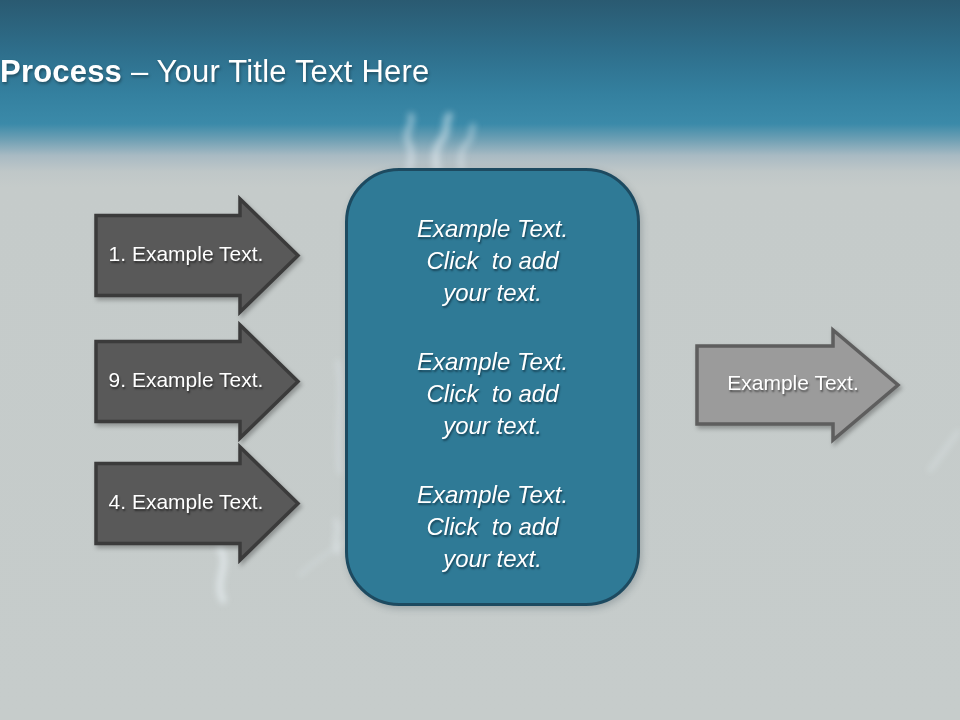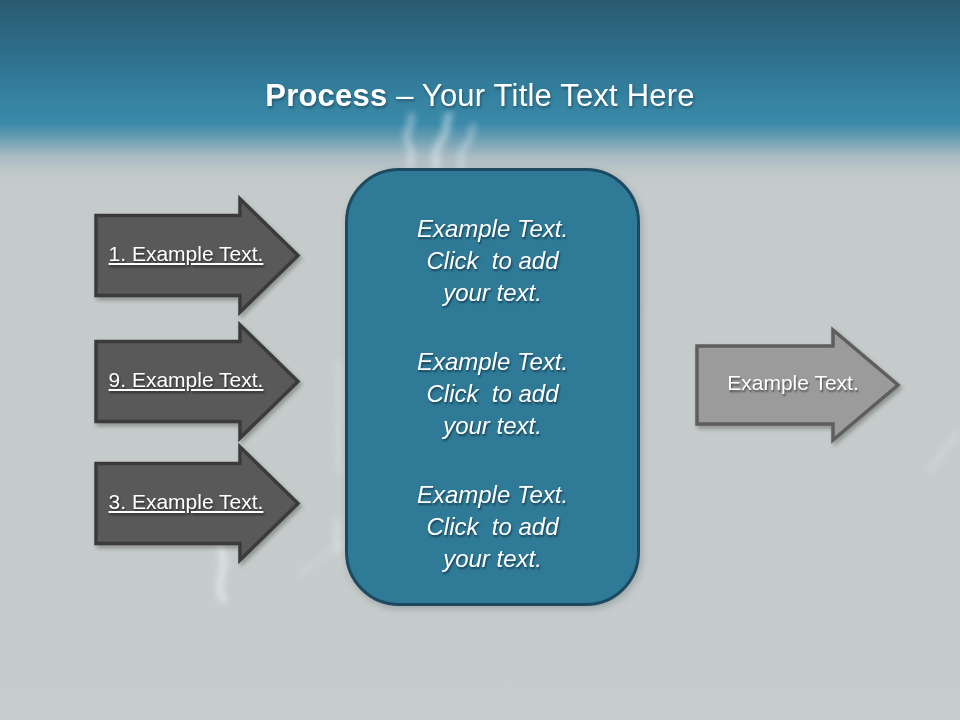--- a/index.html
+++ b/index.html
@@ -20,26 +20,25 @@
       #c5cbca 26%,
       #c6cccb 100%);
     overflow: hidden;
   }
 
   
   .slide-title {
     position: absolute;
     top: 54px; left: 0;
     width: 100%;
-    text-align: center;
+    text-align: left;
     color: #ffffff;
     font-size: 31px;
     letter-spacing: 0.2px;
     text-shadow: 1px 2px 3px rgba(0,0,0,0.35);
-    margin-top: 24px;
   }
   .slide-title .emph { font-weight: 700; }
 
   
   .smoke {
     position: absolute; inset: 0;
     pointer-events: none;
   }
 
   
@@ -52,21 +51,21 @@
   .arrow-light polygon { fill: #9b9b9b; stroke: #5e5e5e; stroke-width: 3.5; stroke-linejoin: miter; }
 
   .arrow-label {
     position: absolute;
     display: flex; align-items: center; justify-content: center;
     color: #ffffff;
     font-size: 21px;
     white-space: pre;
     text-shadow: 1px 2px 2px rgba(0,0,0,0.5);
   }
-  .arrow-dark .arrow-label  { left: 0; top: 16px; width: 184px; height: 81px; text-decoration: underline; }
+  .arrow-dark .arrow-label  { left: 0; top: 16px; width: 184px; height: 81px; }
   .arrow-light .arrow-label { left: 0; top: 16px; width: 196px; height: 78px; }
 
   
   .center-box {
     position: absolute;
     left: 345px; top: 168px;
     width: 295px; height: 438px;
     background: #2f7a96;
     border: 3.5px solid #1d4a60;
     border-radius: 54px;
@@ -129,21 +128,21 @@
     <svg width="206" height="117" viewBox="-2 -2 206 117">
       <polygon points="0,16.5 144,16.5 144,0 202,56.5 144,113 144,96.5 0,96.5"></polygon>
     </svg>
     <div class="arrow-label">9. Example Text.</div>
   </div>
 
   <div class="arrow arrow-dark" style="left:94px; top:445px;">
     <svg width="206" height="117" viewBox="-2 -2 206 117">
       <polygon points="0,16.5 144,16.5 144,0 202,56.5 144,113 144,96.5 0,96.5"></polygon>
     </svg>
-    <div class="arrow-label">3. Example Text.</div>
+    <div class="arrow-label">4. Example Text.</div>
   </div>
 
   <div class="center-box">
     <div class="box-block">
       <span class="box-line">Example Text.</span>
       <span class="box-line">Click  to add</span>
       <span class="box-line">your text.</span>
     </div>
     <div class="box-block">
       <span class="box-line">Example Text.</span>

